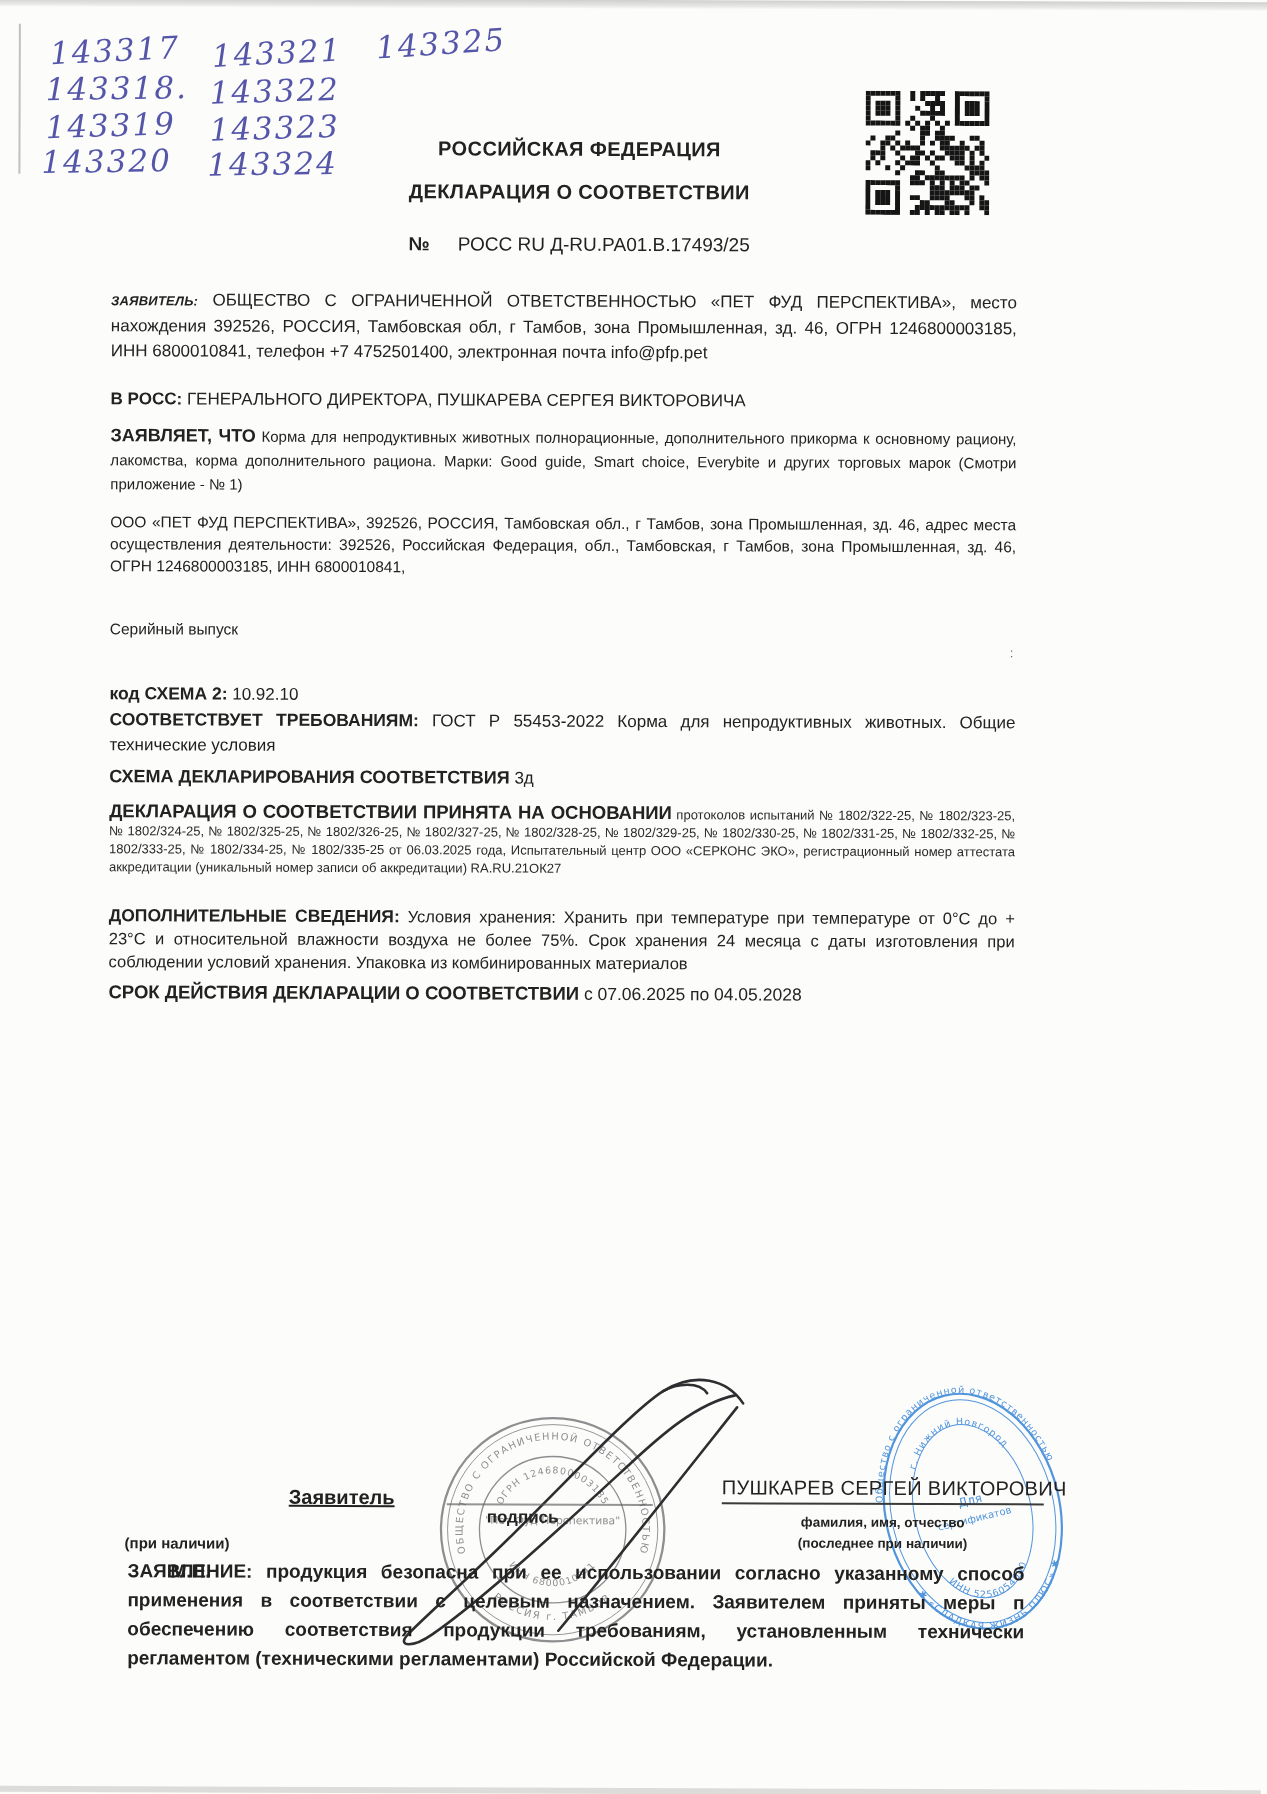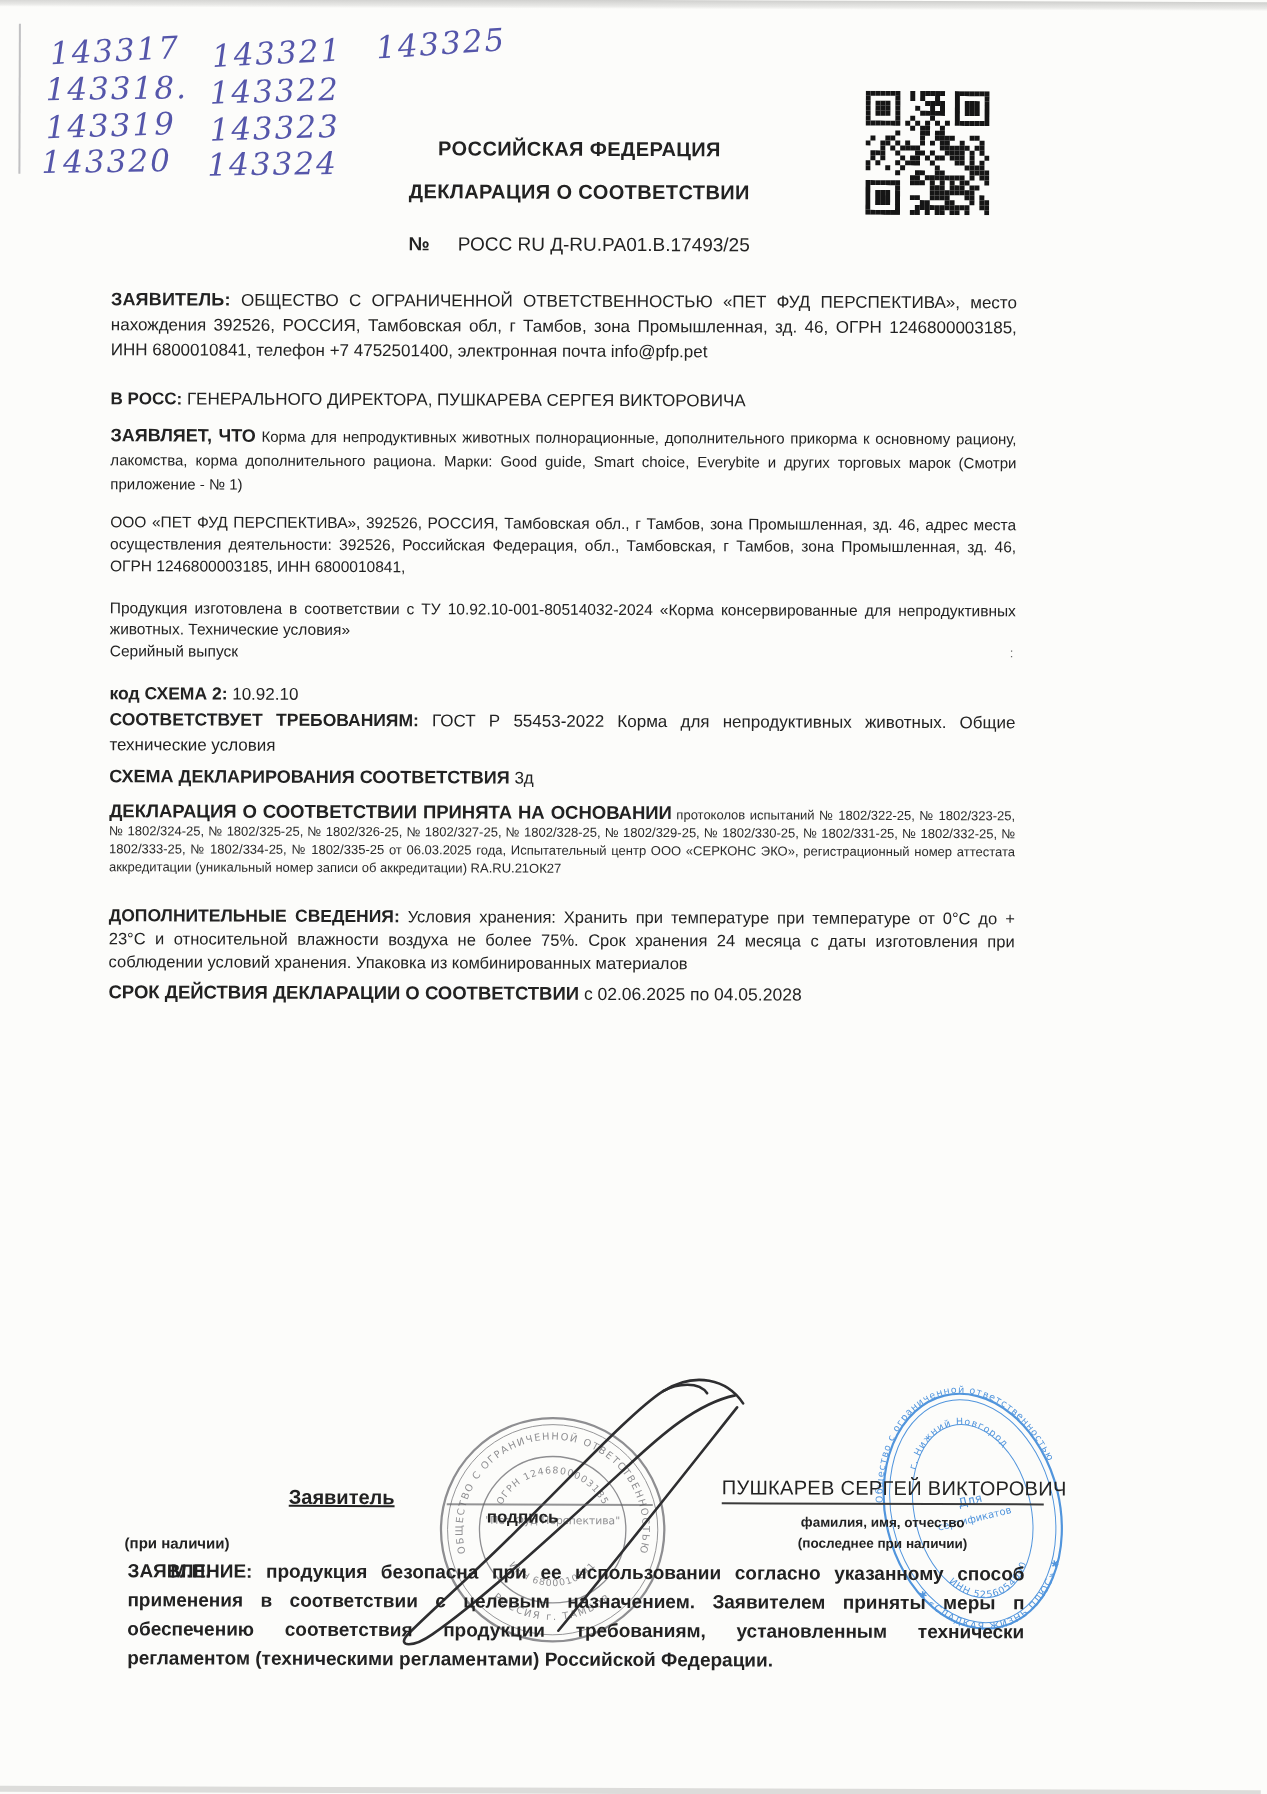--- a/index.html
+++ b/index.html
@@ -30,21 +30,21 @@
 
   .t1{position:absolute;left:130px;top:138px;width:900px;text-align:center;
       font-weight:bold;font-size:20px;letter-spacing:.4px;}
   .t2{position:absolute;left:130px;top:181px;width:900px;text-align:center;
       font-weight:bold;font-size:20px;letter-spacing:.4px;}
   .numrow{position:absolute;left:130px;top:234px;width:900px;text-align:center;font-size:19px;}
   .numrow b{margin-right:28px;font-weight:bold;}
 
   .blk{position:absolute;left:112px;width:906px;text-align:justify;}
   .b-applicant{top:272px;font-size:17px;line-height:25px;}
-  .b-applicant b{font-size:18px;letter-spacing:.2px;}
+  .b-applicant b{font-size:13px;letter-spacing:.2px;font-style:italic;}
   .b-vlice{top:372px;font-size:17px;line-height:24px;}
   .b-declares{top:410px;font-size:15px;line-height:24px;}
   .b-declares b{font-size:18px;}
   .b-ooo{top:497px;font-size:15.5px;line-height:22px;}
   .b-prod{top:583px;font-size:15.5px;line-height:21.5px;}
   .b-okpd{top:666px;font-size:17px;line-height:24px;text-align:left;}
   .b-okpd b{font-size:17.5px;}
   .b-conf{top:692px;font-size:17px;line-height:25px;}
   .b-conf b{font-size:17.5px;}
   .b-scheme{top:751px;font-size:17px;text-align:left;}
@@ -409,34 +409,34 @@
     </div>
 
     <p class="blk b-applicant"><b>ЗАЯВИТЕЛЬ:</b> <span>ОБЩЕСТВО С ОГРАНИЧЕННОЙ ОТВЕТСТВЕННОСТЬЮ «ПЕТ ФУД ПЕРСПЕКТИВА», место нахождения 392526, РОССИЯ, Тамбовская обл, г Тамбов, зона Промышленная, зд. 46, ОГРН 1246800003185, ИНН 6800010841, телефон +7 4752501400, электронная почта info@pfp.pet</span></p>
 
     <p class="blk b-vlice"><b>В РОСС:</b> <span>ГЕНЕРАЛЬНОГО ДИРЕКТОРА, ПУШКАРЕВА СЕРГЕЯ ВИКТОРОВИЧА</span></p>
 
     <p class="blk b-declares"><b>ЗАЯВЛЯЕТ, ЧТО</b> <span>Корма для непродуктивных животных полнорационные, дополнительного прикорма к основному рациону, лакомства, корма дополнительного рациона. Марки: Good guide, Smart choice, Everybite и других торговых марок (Смотри приложение - № 1)</span></p>
 
     <p class="blk b-ooo">ООО «ПЕТ ФУД ПЕРСПЕКТИВА», 392526, РОССИЯ, Тамбовская обл., г Тамбов, зона Промышленная, зд. 46, адрес места осуществления деятельности: 392526, Российская Федерация, обл., Тамбовская, г Тамбов, зона Промышленная, зд. 46, ОГРН 1246800003185, ИНН 6800010841,</p>
 
-    <p class="blk b-prod"><span>Продукция изготовлена в соответствии с ТУ 10.92.10-001-80514032-2024 «Корма консервированные для непродуктивных животных. Технические условия»</span><br>
+    <p class="blk b-prod"><br>
       <span>Серийный выпуск</span></p>
 
     <p class="blk b-okpd"><b>код СХЕМА 2:</b> <span>10.92.10</span></p>
 
     <p class="blk b-conf"><b>СООТВЕТСТВУЕТ ТРЕБОВАНИЯМ:</b> <span>ГОСТ Р 55453-2022 Корма для непродуктивных животных. Общие технические условия</span></p>
 
     <p class="blk b-scheme"><b>СХЕМА ДЕКЛАРИРОВАНИЯ СООТВЕТСТВИЯ</b> <span>3д</span></p>
 
     <p class="blk b-basis"><b>ДЕКЛАРАЦИЯ О СООТВЕТСТВИИ ПРИНЯТА НА ОСНОВАНИИ</b> <span>протоколов испытаний № 1802/322-25, № 1802/323-25, № 1802/324-25, № 1802/325-25, № 1802/326-25, № 1802/327-25, № 1802/328-25, № 1802/329-25, № 1802/330-25, № 1802/331-25, № 1802/332-25, № 1802/333-25, № 1802/334-25, № 1802/335-25 от 06.03.2025 года, Испытательный центр ООО «СЕРКОНС ЭКО», регистрационный номер аттестата аккредитации (уникальный номер записи об аккредитации) RA.RU.21ОК27</span></p>
 
     <p class="blk b-add"><b>ДОПОЛНИТЕЛЬНЫЕ СВЕДЕНИЯ:</b> <span>Условия хранения: Хранить при температуре при температуре от 0°С до + 23°С и относительной влажности воздуха не более 75%. Срок хранения 24 месяца с даты изготовления при соблюдении условий хранения. Упаковка из комбинированных материалов</span></p>
 
-    <p class="blk b-valid"><b>СРОК ДЕЙСТВИЯ ДЕКЛАРАЦИИ О СООТВЕТСТВИИ</b> <span>с 02.06.2025 по 04.05.2028</span></p>
+    <p class="blk b-valid"><b>СРОК ДЕЙСТВИЯ ДЕКЛАРАЦИИ О СООТВЕТСТВИИ</b> <span>с 07.06.2025 по 04.05.2028</span></p>
 
     <div class="mp">М.П.</div>
     <div class="zv">Заявитель</div>
     <div class="prn">(при наличии)</div>
     <div class="sigline"></div>
     <div class="podpis">подпись</div>
 
     <div class="fio-name">ПУШКАРЕВ СЕРГЕЙ ВИКТОРОВИЧ</div>
     <div class="fio-n1">фамилия, имя, отчество</div>
     <div class="fio-n2">(последнее при наличии)</div>

